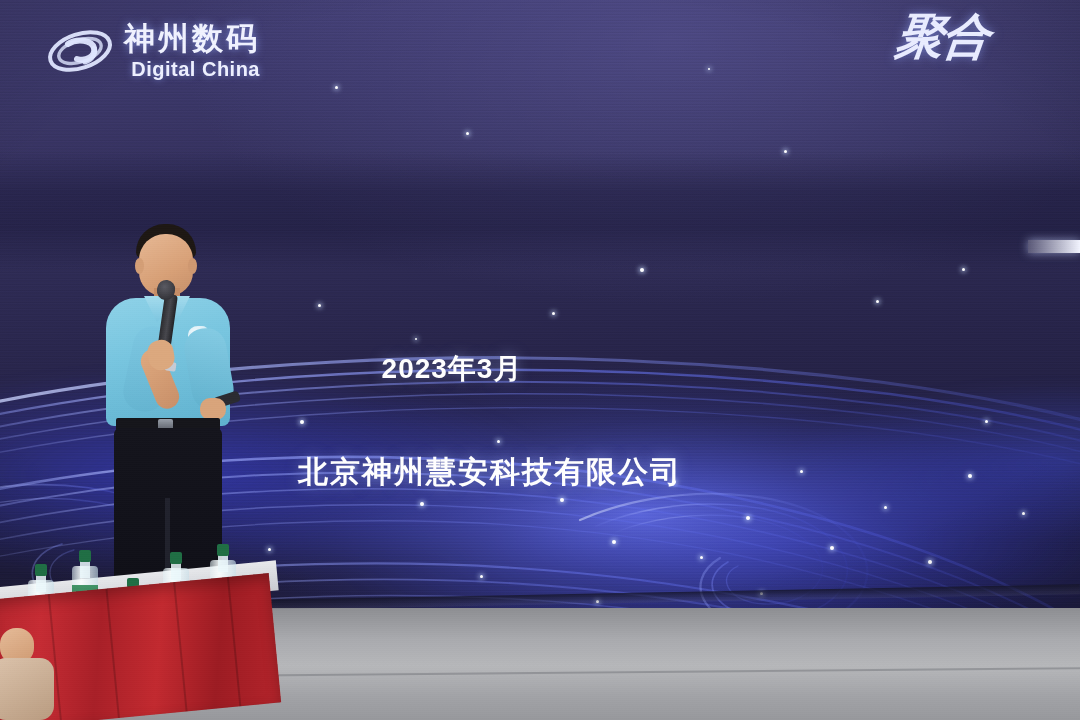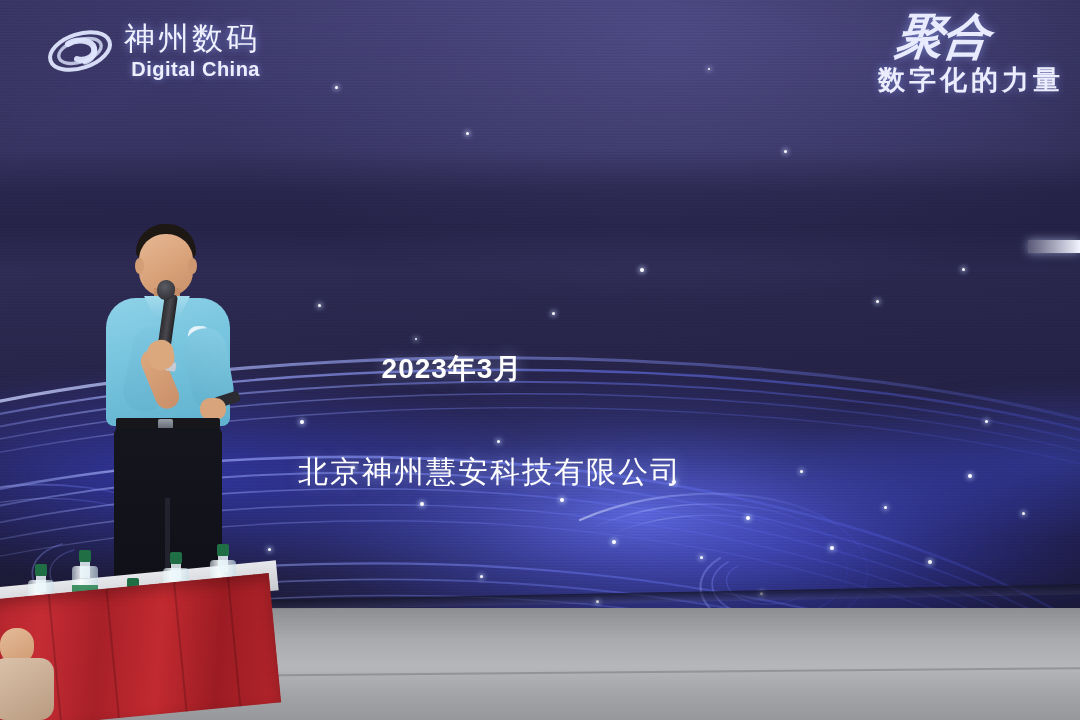--- a/index.html
+++ b/index.html
@@ -58,21 +58,21 @@
   .particles{position:absolute;inset:0;pointer-events:none;}
   .pt{position:absolute;border-radius:50%;background:#fff;box-shadow:0 0 5px 1px rgba(200,220,255,.85);}
 
   
   .brand{
     position:absolute;left:44px;top:22px;display:flex;align-items:center;gap:8px;
   }
   .brand-mark{width:72px;height:58px;}
   .brand-words{display:flex;flex-direction:column;line-height:1;}
   .brand-cn{
-    font-size:31px;font-weight:400;color:#f0f2ff;letter-spacing:3px;
+    font-size:31px;font-weight:700;color:#f0f2ff;letter-spacing:3px;
     text-shadow:0 0 8px rgba(150,170,255,.7);
   }
   .brand-en{
     font-size:20px;font-weight:700;color:#eef0ff;letter-spacing:.5px;margin-top:5px;
     text-shadow:0 0 7px rgba(150,170,255,.6);
     text-align:right;
   }
 
   .event-logo{position:absolute;right:16px;top:14px;text-align:right;}
   .event-cal{
@@ -94,21 +94,21 @@
     text-shadow:0 0 18px rgba(170,190,255,.55), 0 2px 4px rgba(0,0,0,.5);
     white-space:nowrap;
   }
   .slide-date{
     position:absolute;left:0;top:350px;width:904px;text-align:center;
     font-size:28px;font-weight:700;color:#ffffff;letter-spacing:1px;
     text-shadow:0 0 14px rgba(170,190,255,.5);
   }
   .slide-company{
     position:absolute;left:0;top:452px;width:980px;text-align:center;
-    font-size:30px;font-weight:400;color:#ffffff;letter-spacing:2px;
+    font-size:30px;font-weight:700;color:#ffffff;letter-spacing:2px;
     text-shadow:0 0 14px rgba(170,190,255,.55);
   }
 
   .edge-bar{
     position:absolute;right:0;top:240px;width:52px;height:13px;
     background:linear-gradient(to left,#f2f4ff,rgba(242,244,255,.25));
     box-shadow:0 0 10px rgba(200,215,255,.6);
   }
 
   
@@ -344,21 +344,20 @@
         </svg>
       </span>
       <span class="brand-words">
         <span class="brand-cn">神州数码</span>
         <span class="brand-en">Digital China</span>
       </span>
     </div>
 
     <div class="event-logo">
       <div class="event-cal">聚合</div>
-      <div class="event-sub">数字化的力量</div>
     </div>
 
     <div class="slide-date">2023年3月</div>
     <div class="slide-company">北京神州慧安科技有限公司</div>
 
     <div class="edge-bar"></div>
   </div>
 
   <div class="floor"></div>
   <div class="floor-edge"></div>

